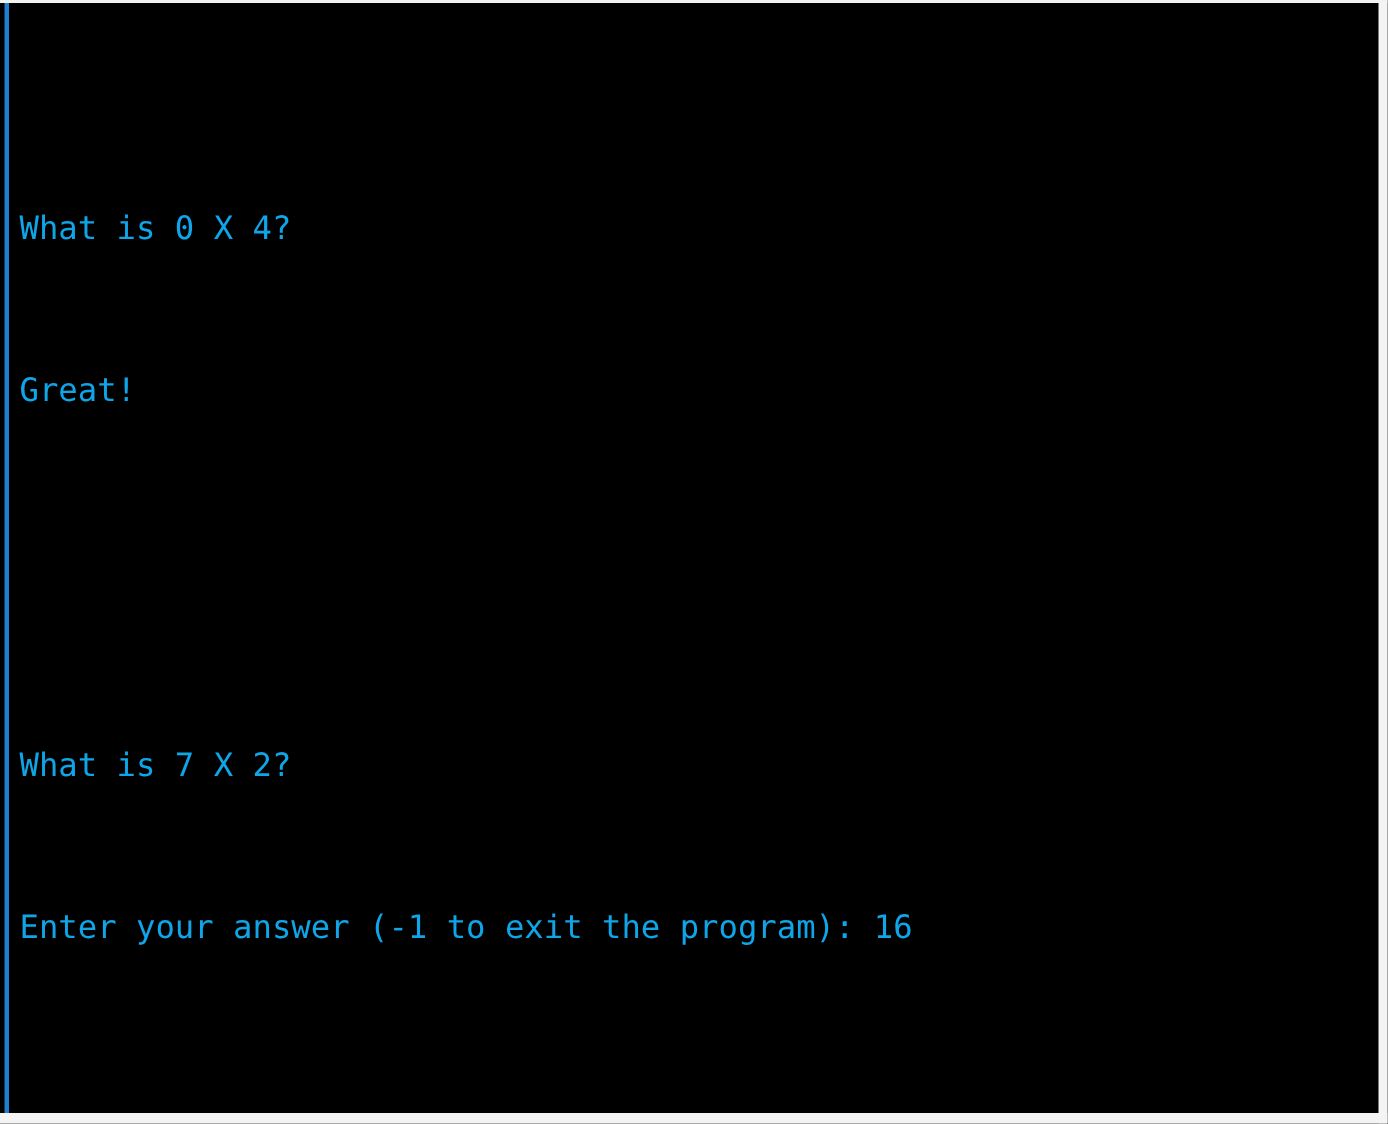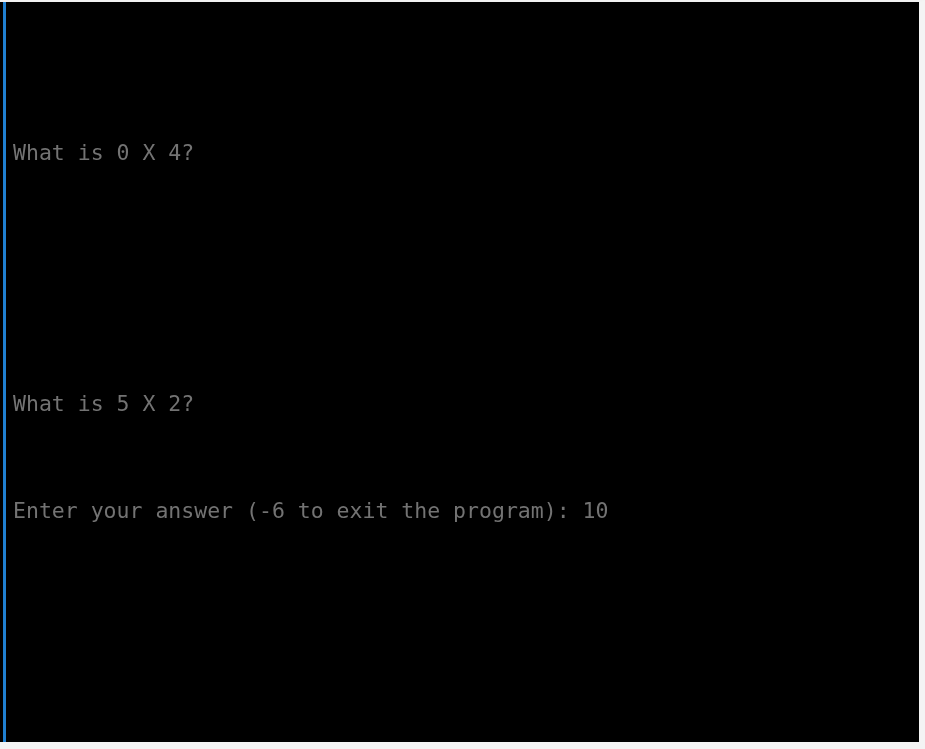--- a/index.html
+++ b/index.html
@@ -35,21 +35,21 @@
     left: 0;
     top: 0;
     right: 0;
     bottom: 0;
     padding: 26px 0 0 13px;
     box-sizing: border-box;
     font-family: "DejaVu Sans Mono", "Liberation Mono", monospace;
     font-size: 21.5px;
     line-height: 35.8px;
     letter-spacing: 0px;
-    color: #737373;
+    color: #0ea5e9;
     white-space: pre;
     -webkit-font-smoothing: none;
   }
   .line {
     height: 35.8px;
     white-space: pre;
     display: block;
   }
   .line.blank {
     color: transparent;
@@ -58,24 +58,25 @@
 </head>
 <body>
 
 <div class="screen">
 
   <div class="left-accent"></div>
 
   <div class="console">
 
     <span class="line">What is 0 X 4?</span>
+    <span class="line">Great!</span>
     <span class="line blank">&nbsp;</span>
 
-    <span class="line">What is 5 X 2?</span>
-    <span class="line">Enter your answer (-6 to exit the program): 10</span>
+    <span class="line">What is 7 X 2?</span>
+    <span class="line">Enter your answer (-1 to exit the program): 16</span>
     
     
 
     
     
     
     
     
     
     

